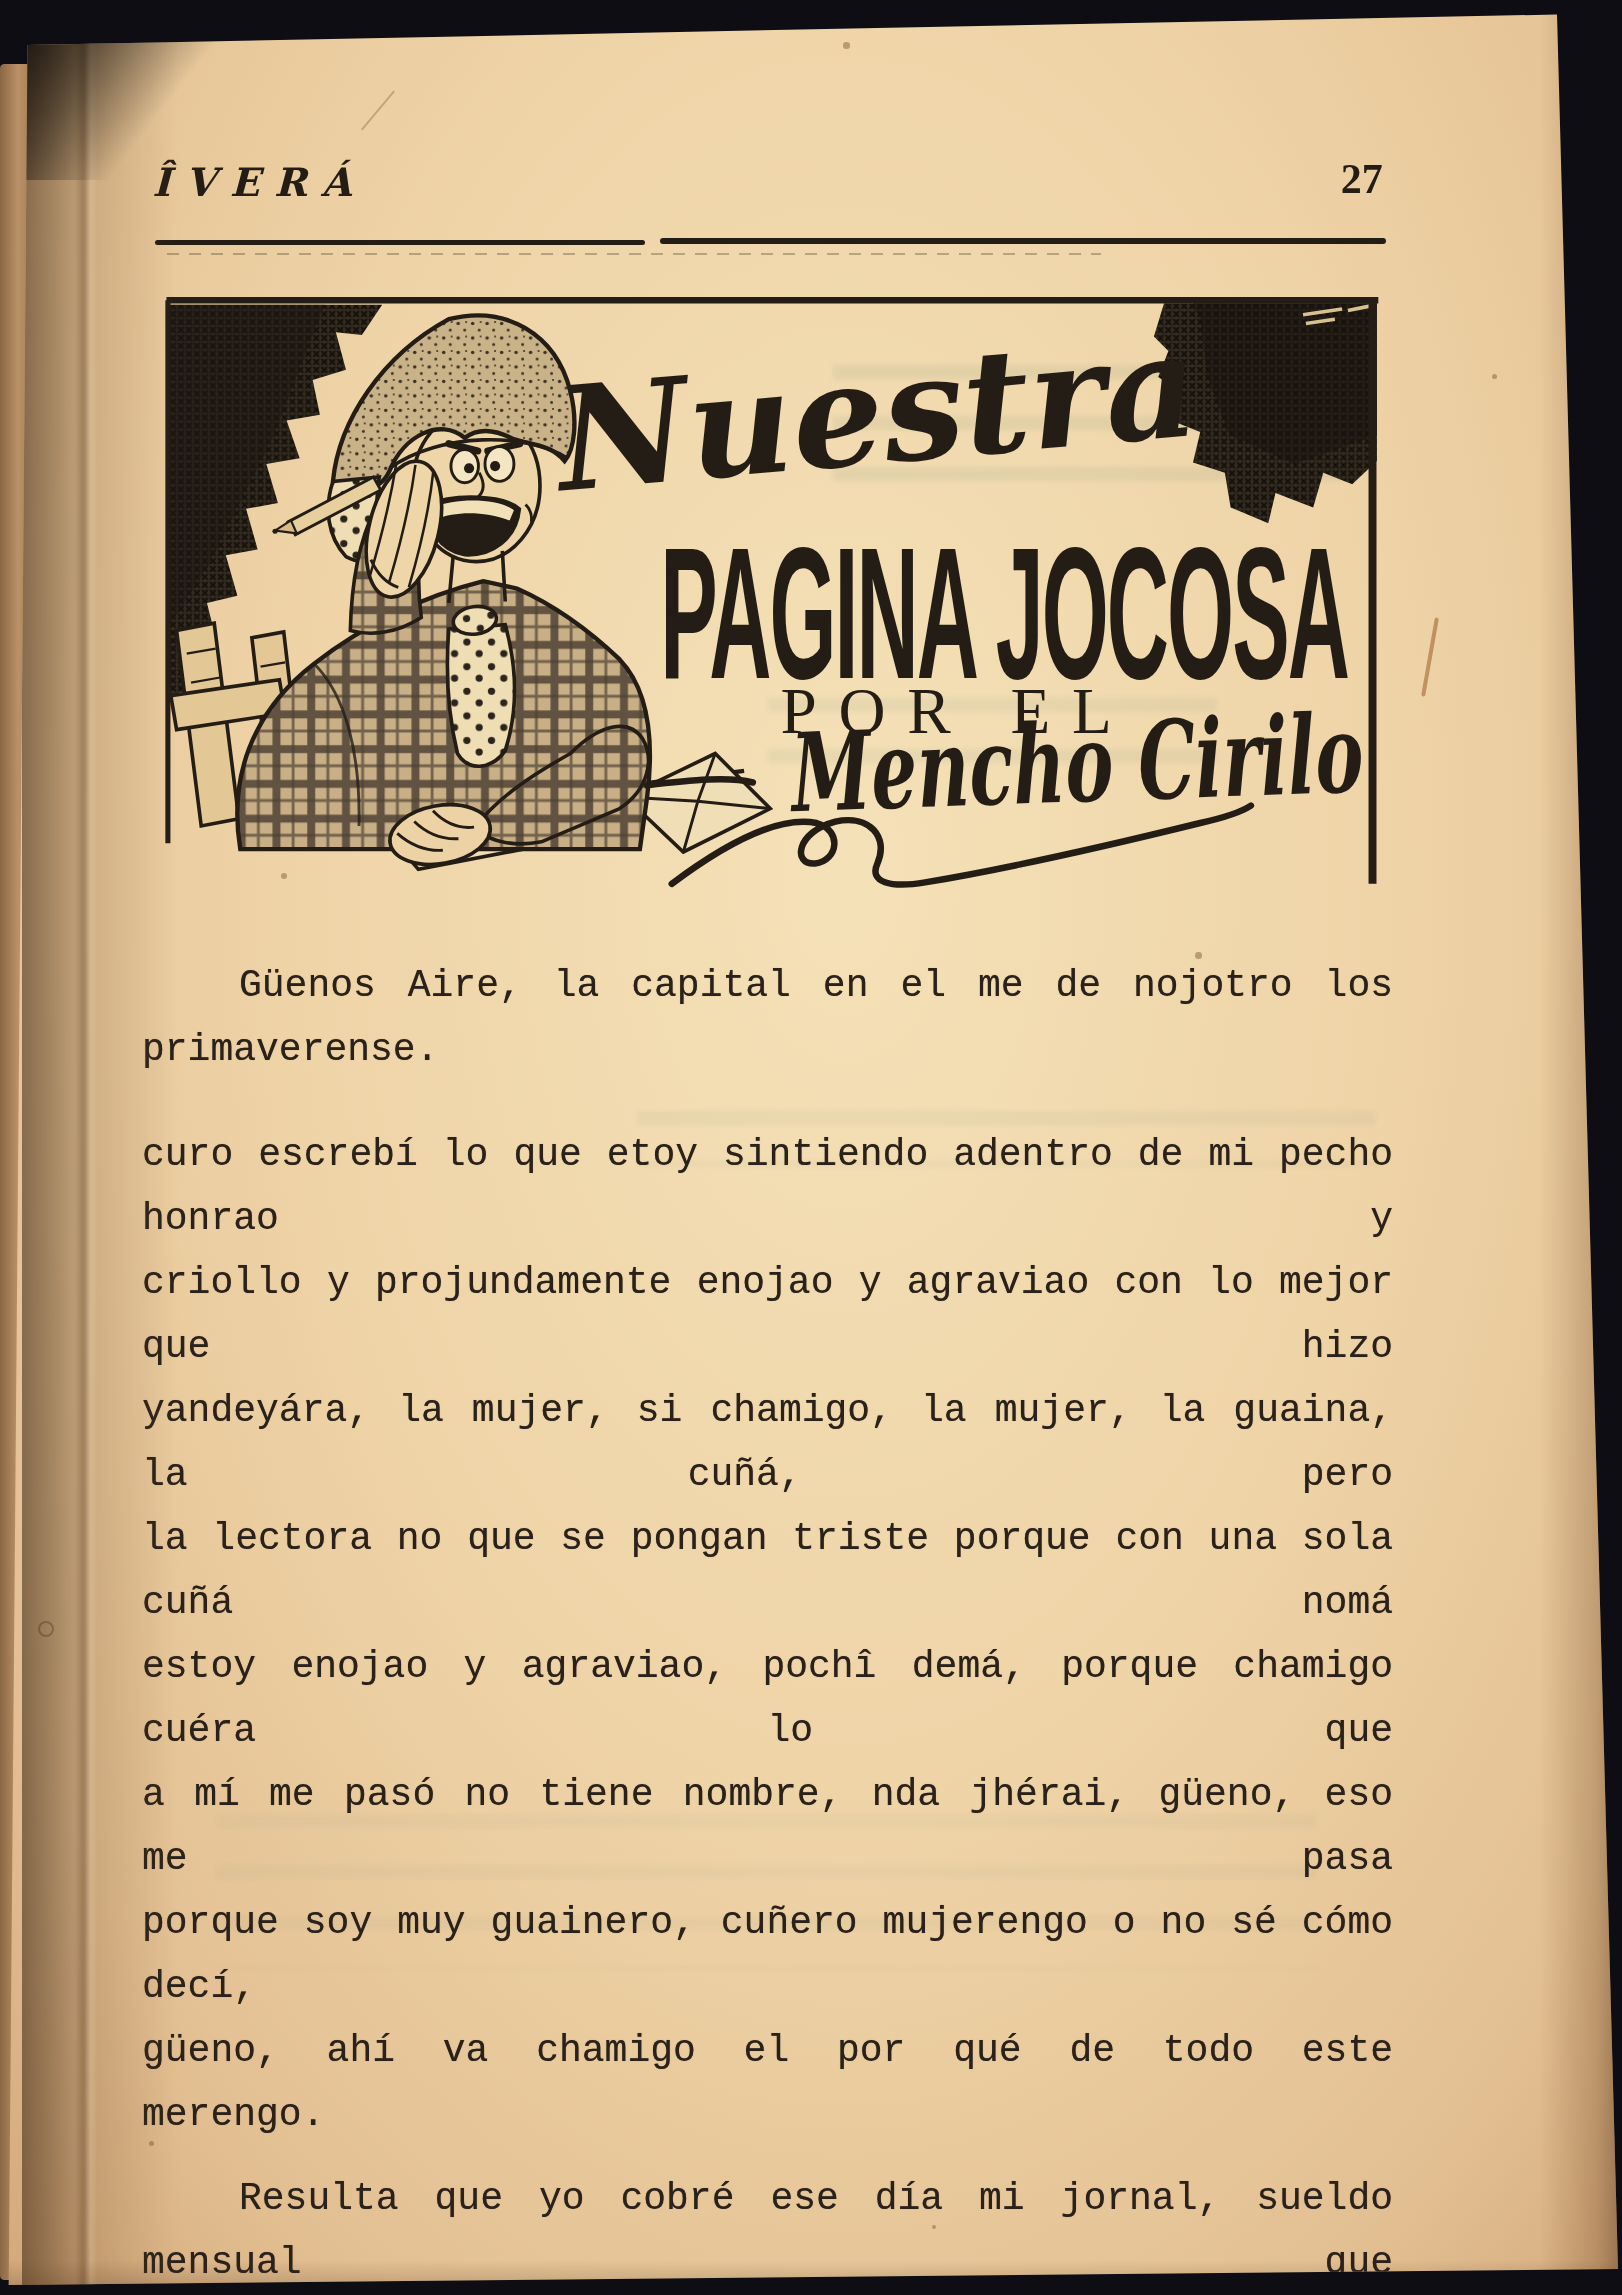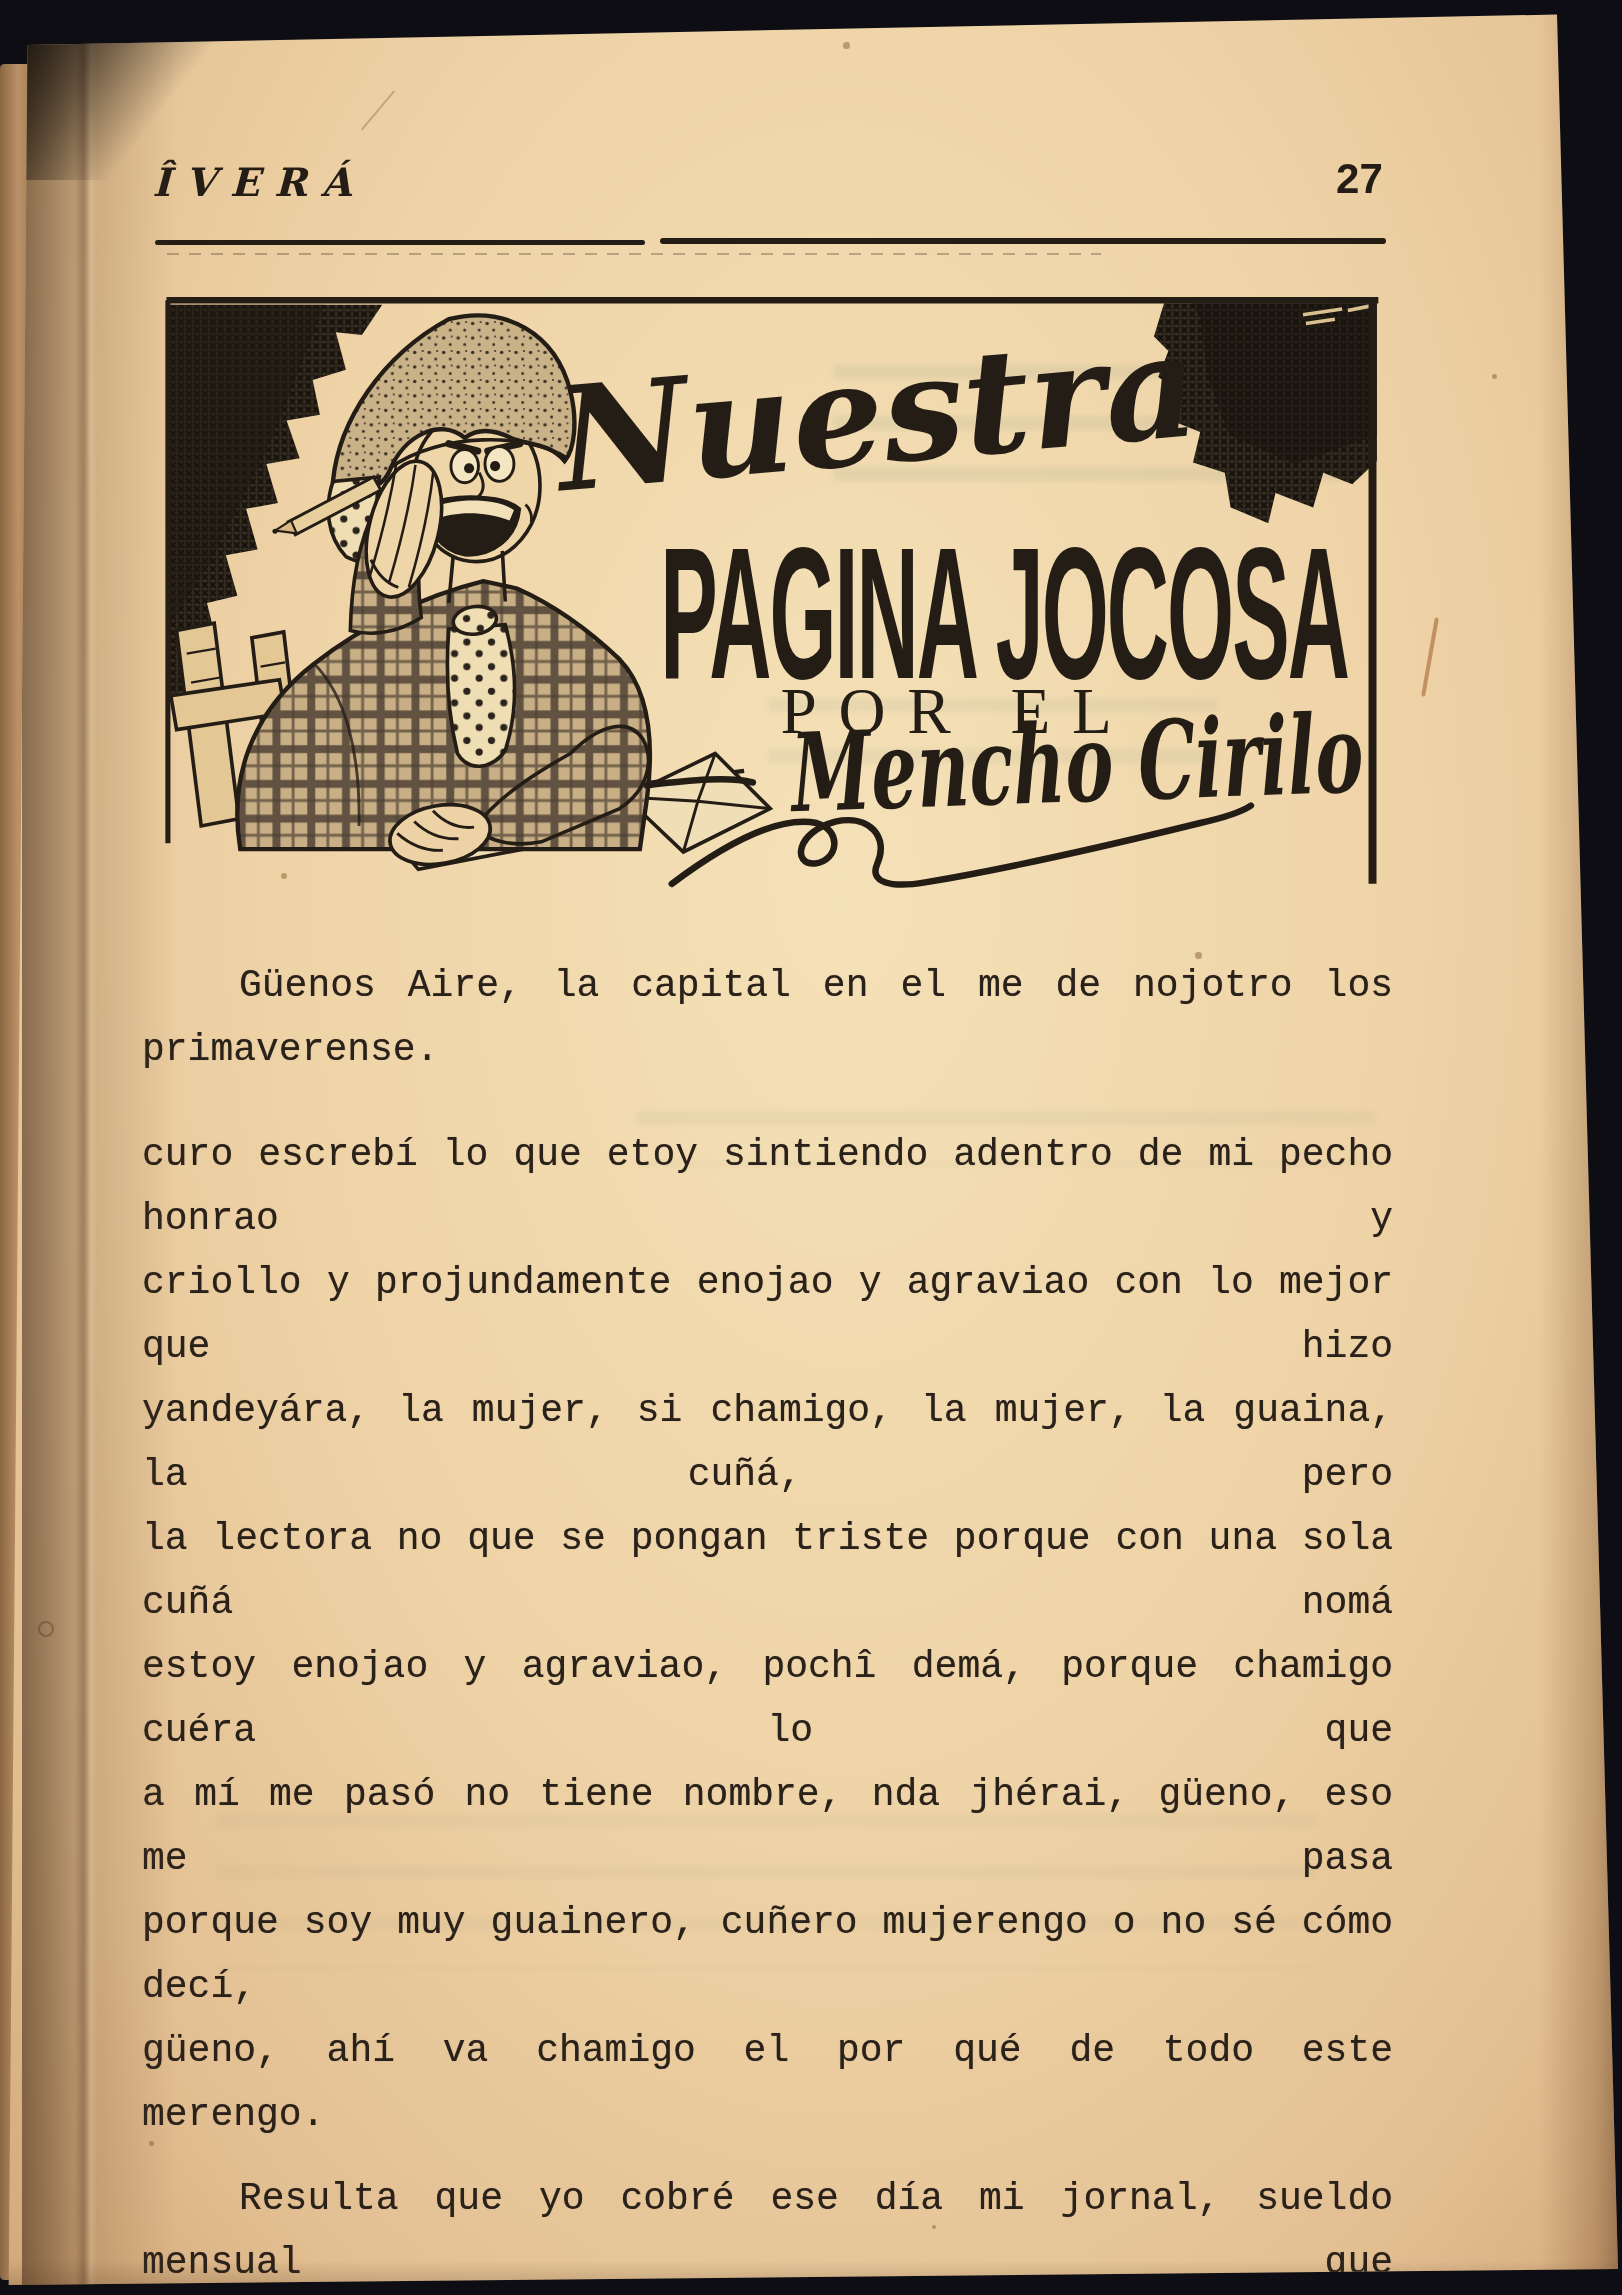--- a/index.html
+++ b/index.html
@@ -30,21 +30,21 @@
                 background:linear-gradient(90deg, rgba(90,50,20,0), rgba(110,66,30,.30) 70%, rgba(70,38,16,.45) 100%); }
   .edge-bottom { position:absolute; left:0; bottom:0; width:100%; height:35px;
                  background:linear-gradient(180deg, rgba(80,50,25,0), rgba(80,50,25,.30)); }
 
   
   .running-header { position:absolute; left:155px; top:155px; width:1235px; height:51px; }
   .journal-title { position:absolute; left:1.4px; top:4.3px;
                    font-family:"DejaVu Serif", serif; font-style:italic; font-weight:bold;
                    font-size:39px; letter-spacing:14.5px; color:#241d16; transform:skewX(-4deg); }
   .page-number { position:absolute; right:7.2px; top:0;
-                 font-family:Liberation Sans, sans-serif; font-weight:bold;
+                 font-family:Liberation Serif, serif; font-weight:bold;
                  font-size:42px; color:#241d16; }
   .rule-a { position:absolute; left:155px; top:240px; width:490px; height:5px;
             background:#241d16; border-radius:2.9px; }
   .rule-b { position:absolute; left:660px; top:238px; width:726px; height:5.8px;
             background:#241d16; border-radius:2.9px; }
   .rule-sub { position:absolute; left:167px; top:253px; width:934px; height:2.2px; opacity:.28;
               background:repeating-linear-gradient(90deg,#241d16 0 11.6px, transparent 11.6px 22px); }
 
   
   .ghost { position:absolute; filter:blur(2.9px); opacity:.13; pointer-events:none;

